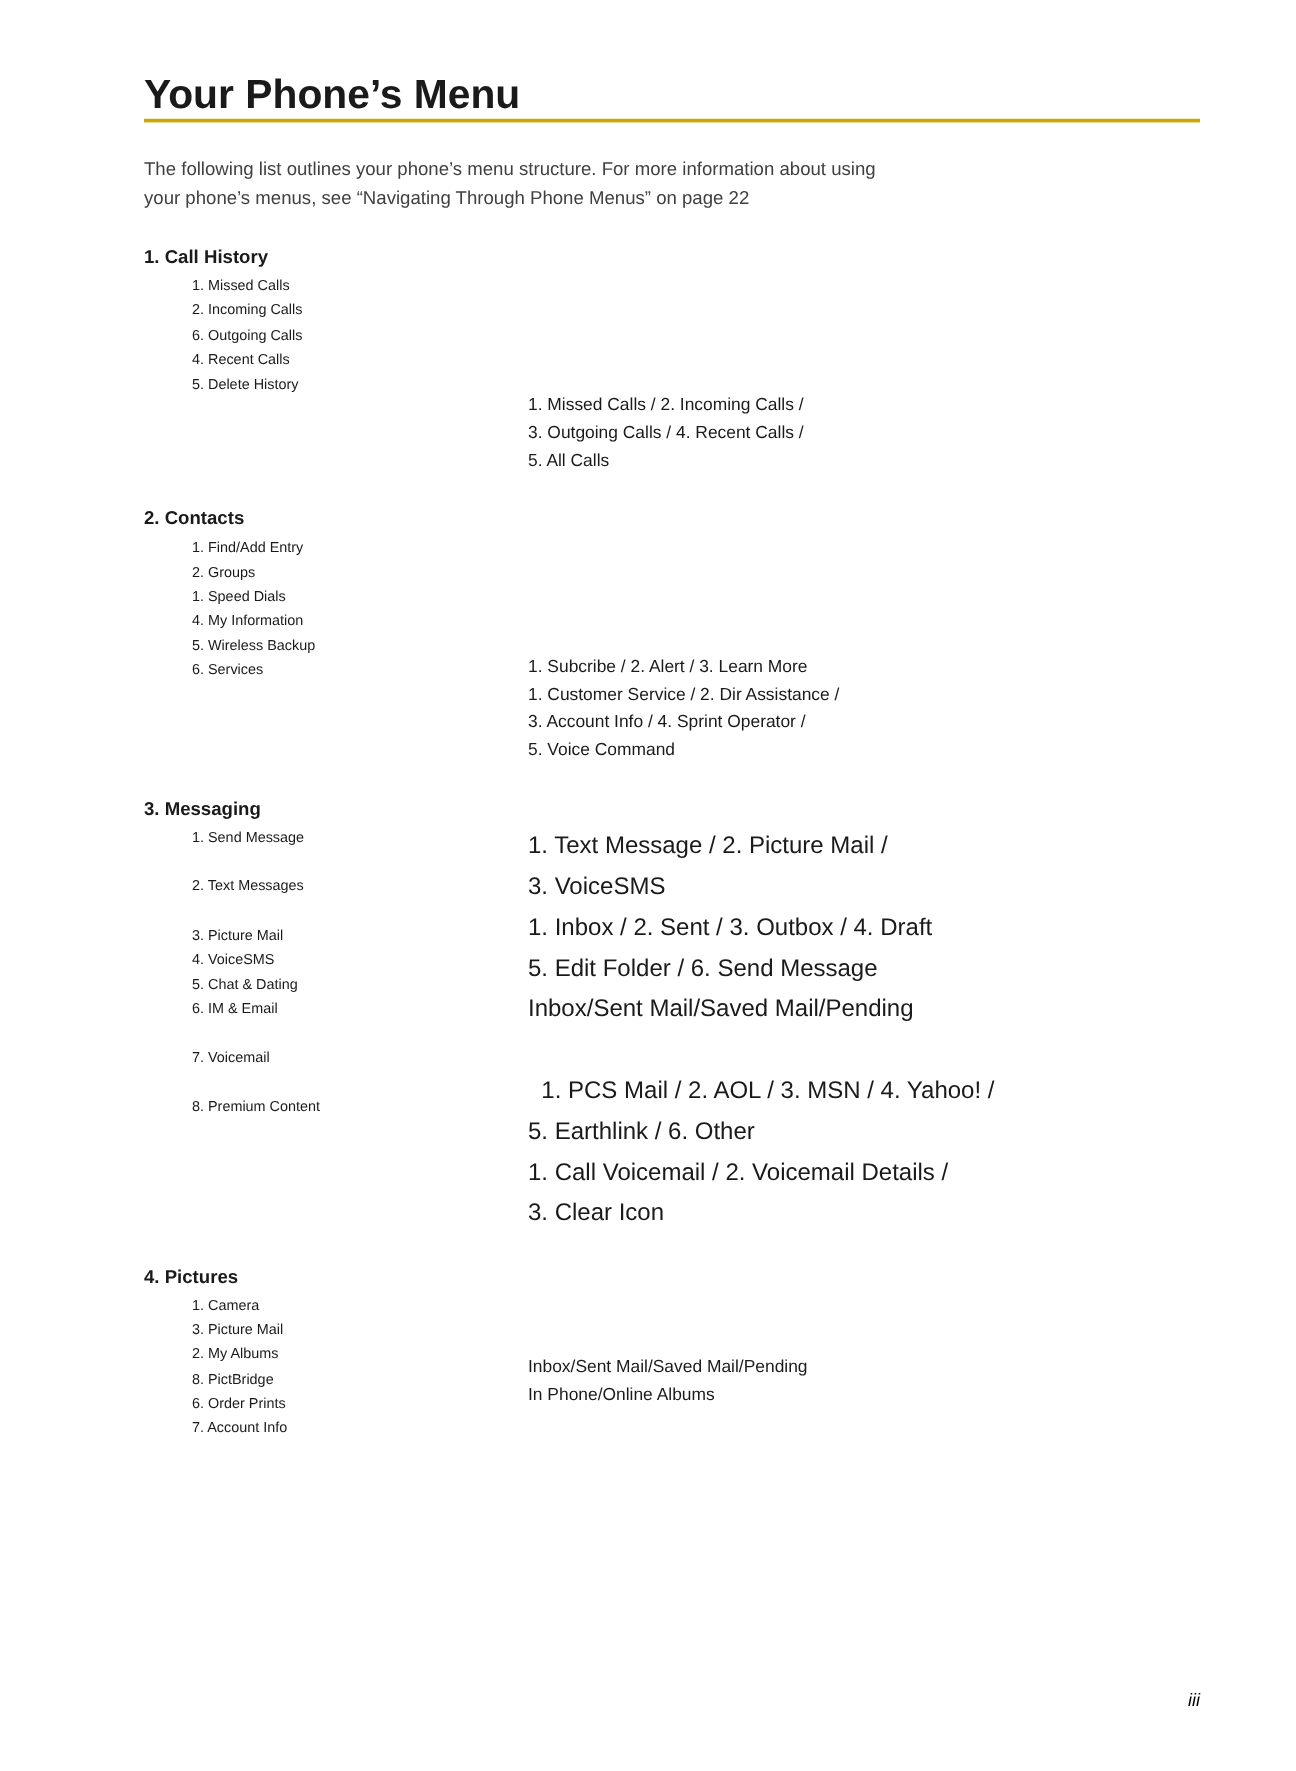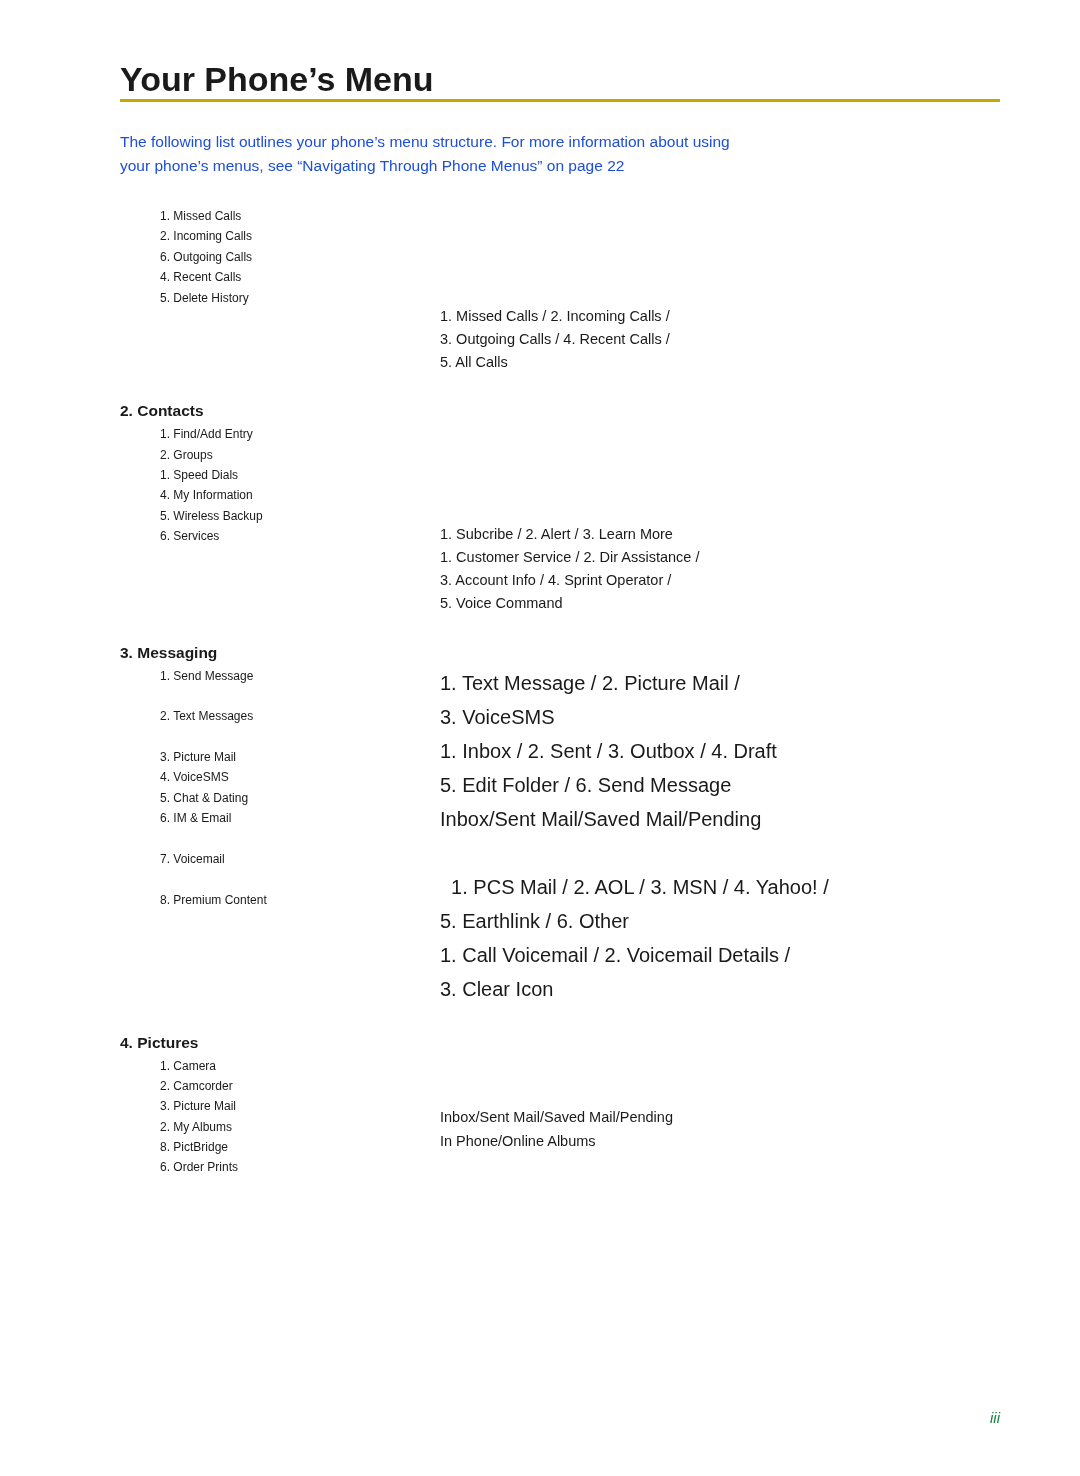--- a/index.html
+++ b/index.html
@@ -28,21 +28,21 @@
 
     .title-underline {
       height: 3px;
       background: #c8a800;
       margin-bottom: 28px;
     }
 
     .intro-text {
       font-size: 15.5px;
       line-height: 1.55;
-      color: #1d4ed8;
+      color: #404040;
       margin-bottom: 28px;
       max-width: 620px;
     }
 
     .menu-section {
       margin-bottom: 28px;
     }
 
     .section-title {
       font-size: 15.5px;
@@ -77,33 +77,34 @@
 
     .menu-item.sub {
       padding-left: 40px;
     }
 
     .page-number {
       position: fixed;
       bottom: 50px;
       right: 80px;
       font-size: 15px;
-      color: #15803d;
+      color: #000000;
       font-style: italic;
     }
   </style>
 </head>
 <body>
 
 <h1 class="page-title">Your Phone’s Menu</h1>
 <div class="title-underline"></div>
 
 <p class="intro-text">The following list outlines your phone’s menu structure. For more information about using your phone’s menus, see “Navigating Through Phone Menus” on page 22</p>
 
 <div class="menu-section">
+  <div class="section-title">1. Call History</div>
   <div class="section-content">
     <div class="left-col">
       <div class="menu-item sub">1.  Missed Calls</div>
       <div class="menu-item sub">2.  Incoming Calls</div>
       <div class="menu-item sub">6.  Outgoing Calls</div>
       <div class="menu-item sub">4.  Recent Calls</div>
       <div class="menu-item sub">5.  Delete History</div>
     </div>
     <div class="right-col">
       <div style="margin-top: calc(1.7em * 4);">
@@ -168,25 +169,25 @@
       3. Clear Icon
     </div>
   </div>
 </div>
 
 <div class="menu-section">
   <div class="section-title">4. Pictures</div>
   <div class="section-content">
     <div class="left-col">
       <div class="menu-item sub">1.  Camera</div>
-      <div class="menu-item sub">2.  Camcorder</div>
       <div class="menu-item sub">3.  Picture Mail</div>
       <div class="menu-item sub">2.  My Albums</div>
       <div class="menu-item sub">8.  PictBridge</div>
       <div class="menu-item sub">6.  Order Prints</div>
+      <div class="menu-item sub">7.  Account Info</div>
     </div>
     <div class="right-col" style="font-size:14.5px; line-height:1.7;">
       <div style="height:1.7em;">&nbsp;</div>
       <div style="height:1.7em;">&nbsp;</div>
       <div>Inbox/Sent Mail/Saved Mail/Pending</div>
       <div>In Phone/Online Albums</div>
     </div>
   </div>
 </div>
 

